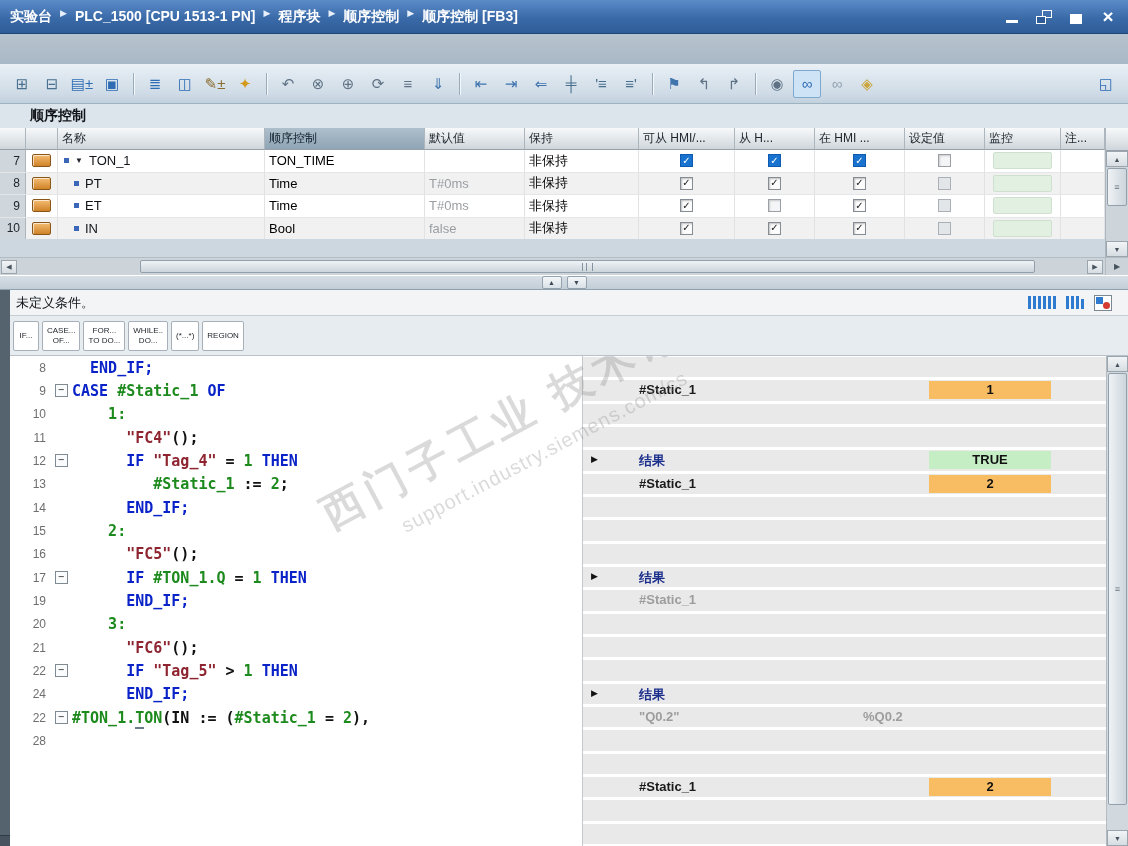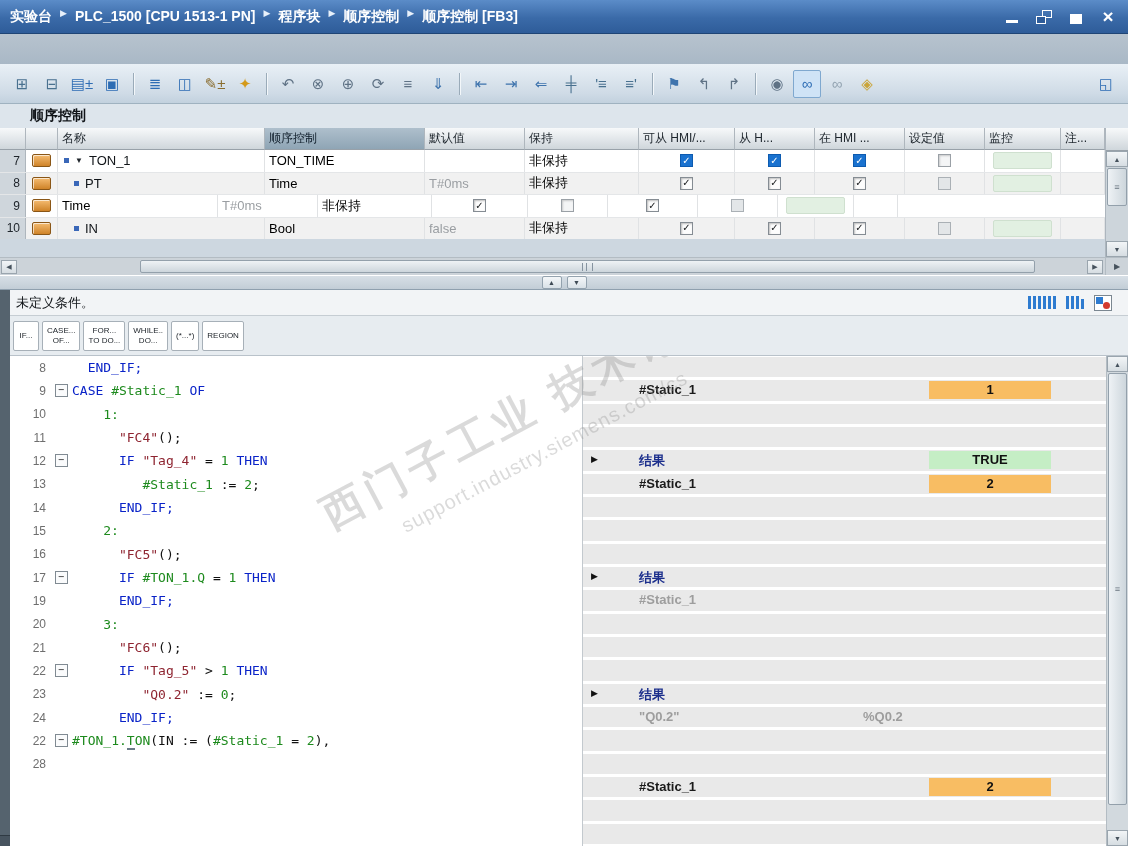--- a/index.html
+++ b/index.html
@@ -121,21 +121,21 @@
     padding:2px 4px;display:flex;flex-direction:column;align-items:center;justify-content:center;
     font-size:8px;color:#20262c;line-height:1.2;text-align:center}
 
   
   .codearea{position:absolute;left:10px;top:356px;width:1096px;height:490px;background:#fff;overflow:hidden}
   .crow{display:flex;height:23.333px;align-items:center}
   .lnum{width:36px;text-align:right;color:#6e6e6e;font-size:12px;flex:none;padding-right:4px}
   .foldc{width:22px;flex:none;display:flex;align-items:center;justify-content:center}
   .foldbox{width:11px;height:11px;border:1px solid #808a92;background:#fafbfc;font-size:10px;line-height:9px;
     text-align:center;color:#333;font-family:"DejaVu Sans Mono",monospace}
-  .ctext{font-family:"DejaVu Sans Mono","Liberation Mono",monospace;font-size:13px;font-weight:normal;
+  .ctext{font-family:"DejaVu Sans Mono","Liberation Mono",monospace;font-size:15px;font-weight:bold;
     white-space:pre;color:#111}
   .kw{color:#0a23c8}
   .lv{color:#1d8a1d}
   .lvu{color:#1d8a1d;border-bottom:2px solid #6b7b88}
   .gv{color:#8e2430}
   .num{color:#1d8a1d}
   .param{color:#111}
   .op{color:#111}
 
   .monpane{position:absolute;left:572px;top:0;width:524px;height:490px;border-left:1px solid #c3c9ce}
@@ -311,20 +311,24 @@
         <div class="td c10">
           <div class="monpill"></div>
         </div>
         <div class="td c11"></div>
       </div>
       <div class="vtrow">
         <div class="td gut c0">9</div>
         <div class="td c1">
           <div class="vicon"></div>
         </div>
+        <div class="td c2">
+          <span class="bullet child"></span>
+          <span class="vname">ET</span>
+        </div>
         <div class="td c3">Time</div>
         <div class="td c4 dim">T#0ms</div>
         <div class="td c5">非保持</div>
         <div class="td c6">
           <span class="cb std">✓</span>
         </div>
         <div class="td c7">
           <span class="cb off"></span>
         </div>
         <div class="td c8">
@@ -548,25 +552,20 @@
         <span class="lnum">21</span>
         <span class="foldc"></span>
         <span class="ctext" style="padding-left: 6ch;"><span class="gv">"FC6"</span><span class="op">();</span></span>
       </div>
       <div class="crow">
         <span class="lnum">22</span>
         <span class="foldc">
           <span class="foldbox">−</span>
         </span>
         <span class="ctext" style="padding-left: 6ch;"><span class="kw">IF</span><span> </span><span class="gv">"Tag_5"</span><span> </span><span class="op">&gt;</span><span> </span><span class="num">1</span><span> </span><span class="kw">THEN</span></span>
-      </div>
-      <div class="crow">
-        <span class="lnum">23</span>
-        <span class="foldc"></span>
-        <span class="ctext" style="padding-left: 9ch;"><span class="gv">"Q0.2"</span><span> </span><span class="op">:=</span><span> </span><span class="num">0</span><span class="op">;</span></span>
       </div>
       <div class="crow">
         <span class="lnum">24</span>
         <span class="foldc"></span>
         <span class="ctext" style="padding-left: 6ch;"><span class="kw">END_IF;</span></span>
       </div>
       <div class="crow">
         <span class="lnum">22</span>
         <span class="foldc">
           <span class="foldbox">−</span>

